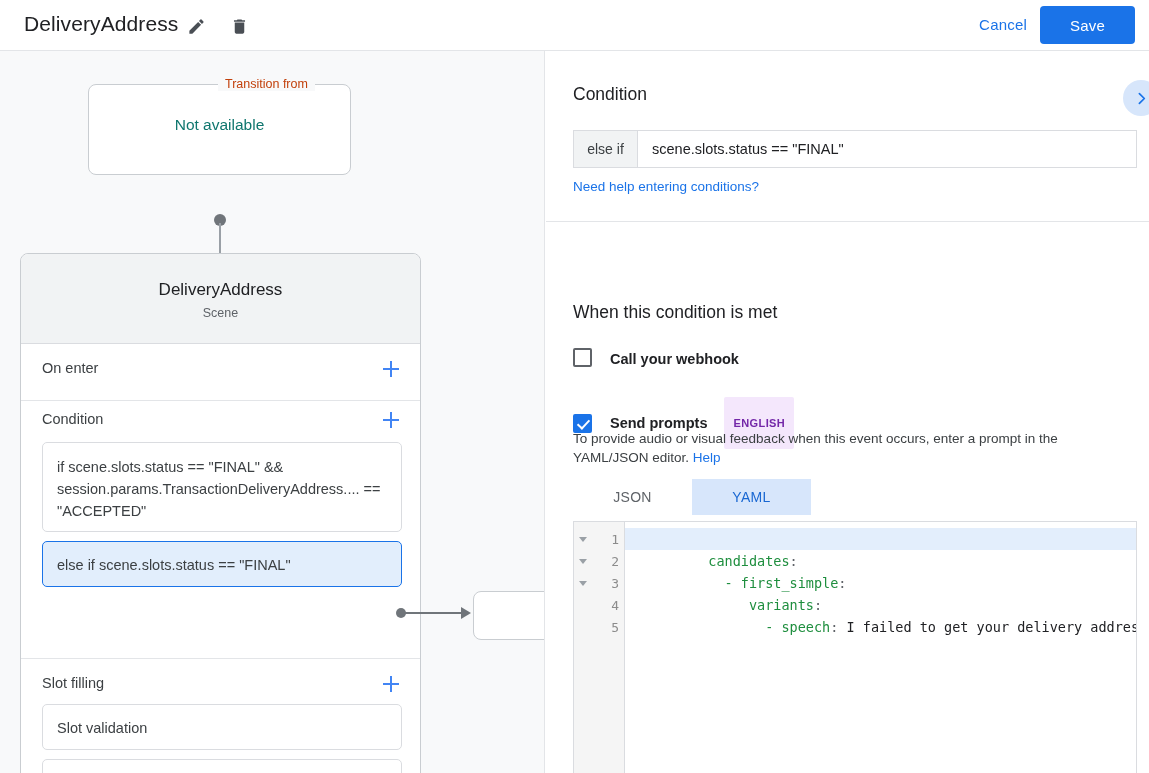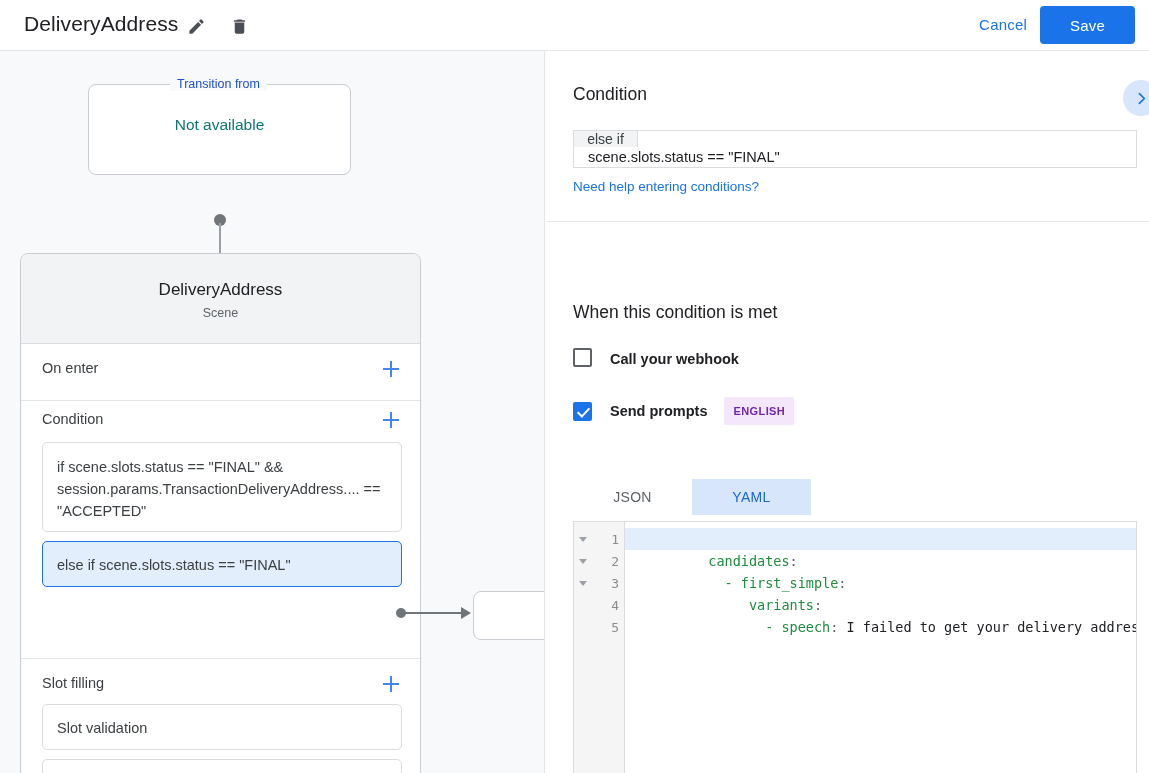--- a/index.html
+++ b/index.html
@@ -85,22 +85,23 @@
     border: 1px solid #c9cdd1;
     border-radius: 8px;
     background: #ffffff;
   }
   .fieldset-legend {
     position: absolute;
     top: -8px;
     background: #f8f9fa;
     padding: 0 7px;
     font-size: 12.5px;
-    color: #1d4ed8;
+    color: #c2410c;
     white-space: nowrap;
+    margin-left: 48px;
   }
 
   
   .card-from {
     left: 88px; top: 33px;
     width: 263px; height: 91px;
   }
   .card-from .fieldset-legend { left: 81px; }
   .card-from-text {
     position: absolute;
@@ -294,21 +295,20 @@
   }
 
   .cond-input-row {
     position: absolute;
     left: 27px; top: 79px;
     width: 564px; height: 38px;
     border: 1px solid #dadce0;
     box-sizing: border-box;
     display: flex;
     background: #ffffff;
-    flex-direction: column;
   }
   .cond-prefix {
     width: 63px;
     background: #f1f3f4;
     border-right: 1px solid #dadce0;
     display: flex; align-items: center; justify-content: center;
     font-size: 14px;
     color: #3c4043;
   }
   .cond-value {
@@ -370,21 +370,21 @@
     font-weight: bold;
     color: #202124;
   }
   .lang-badge {
     margin-left: 17px;
     background: #f4e7fc;
     color: #7327a8;
     font-size: 11px;
     font-weight: bold;
     letter-spacing: 0.4px;
-    padding: 8px 9px;
+    padding: 20px 9px;
     border-radius: 2px;
   }
   .helper-text {
     position: absolute;
     left: 27px; top: 206px;
     width: 556px;
     font-size: 13.5px;
     line-height: 19px;
     color: #3c4043;
   }
@@ -572,20 +572,24 @@
       <div class="checkbox"></div>
       <div class="check-label">Call your webhook</div>
     </div>
 
     <div class="check-row row-prompts">
       <div class="checkbox checked"></div>
       <div class="check-label">Send prompts</div>
       <div class="lang-badge">ENGLISH</div>
     </div>
 
+    <div class="helper-text">
+      <span>To provide audio or visual feedback when this event occurs, enter a prompt in the YAML/JSON editor.</span>
+      <span class="inline-link">Help</span>
+    </div>
 
     <div class="tabs">
       <div class="tab">JSON</div>
       <div class="tab active">YAML</div>
     </div>
 
     <div class="editor">
       <div class="gutter">
         <div class="gutter-row">
           <span class="fold"></span>

